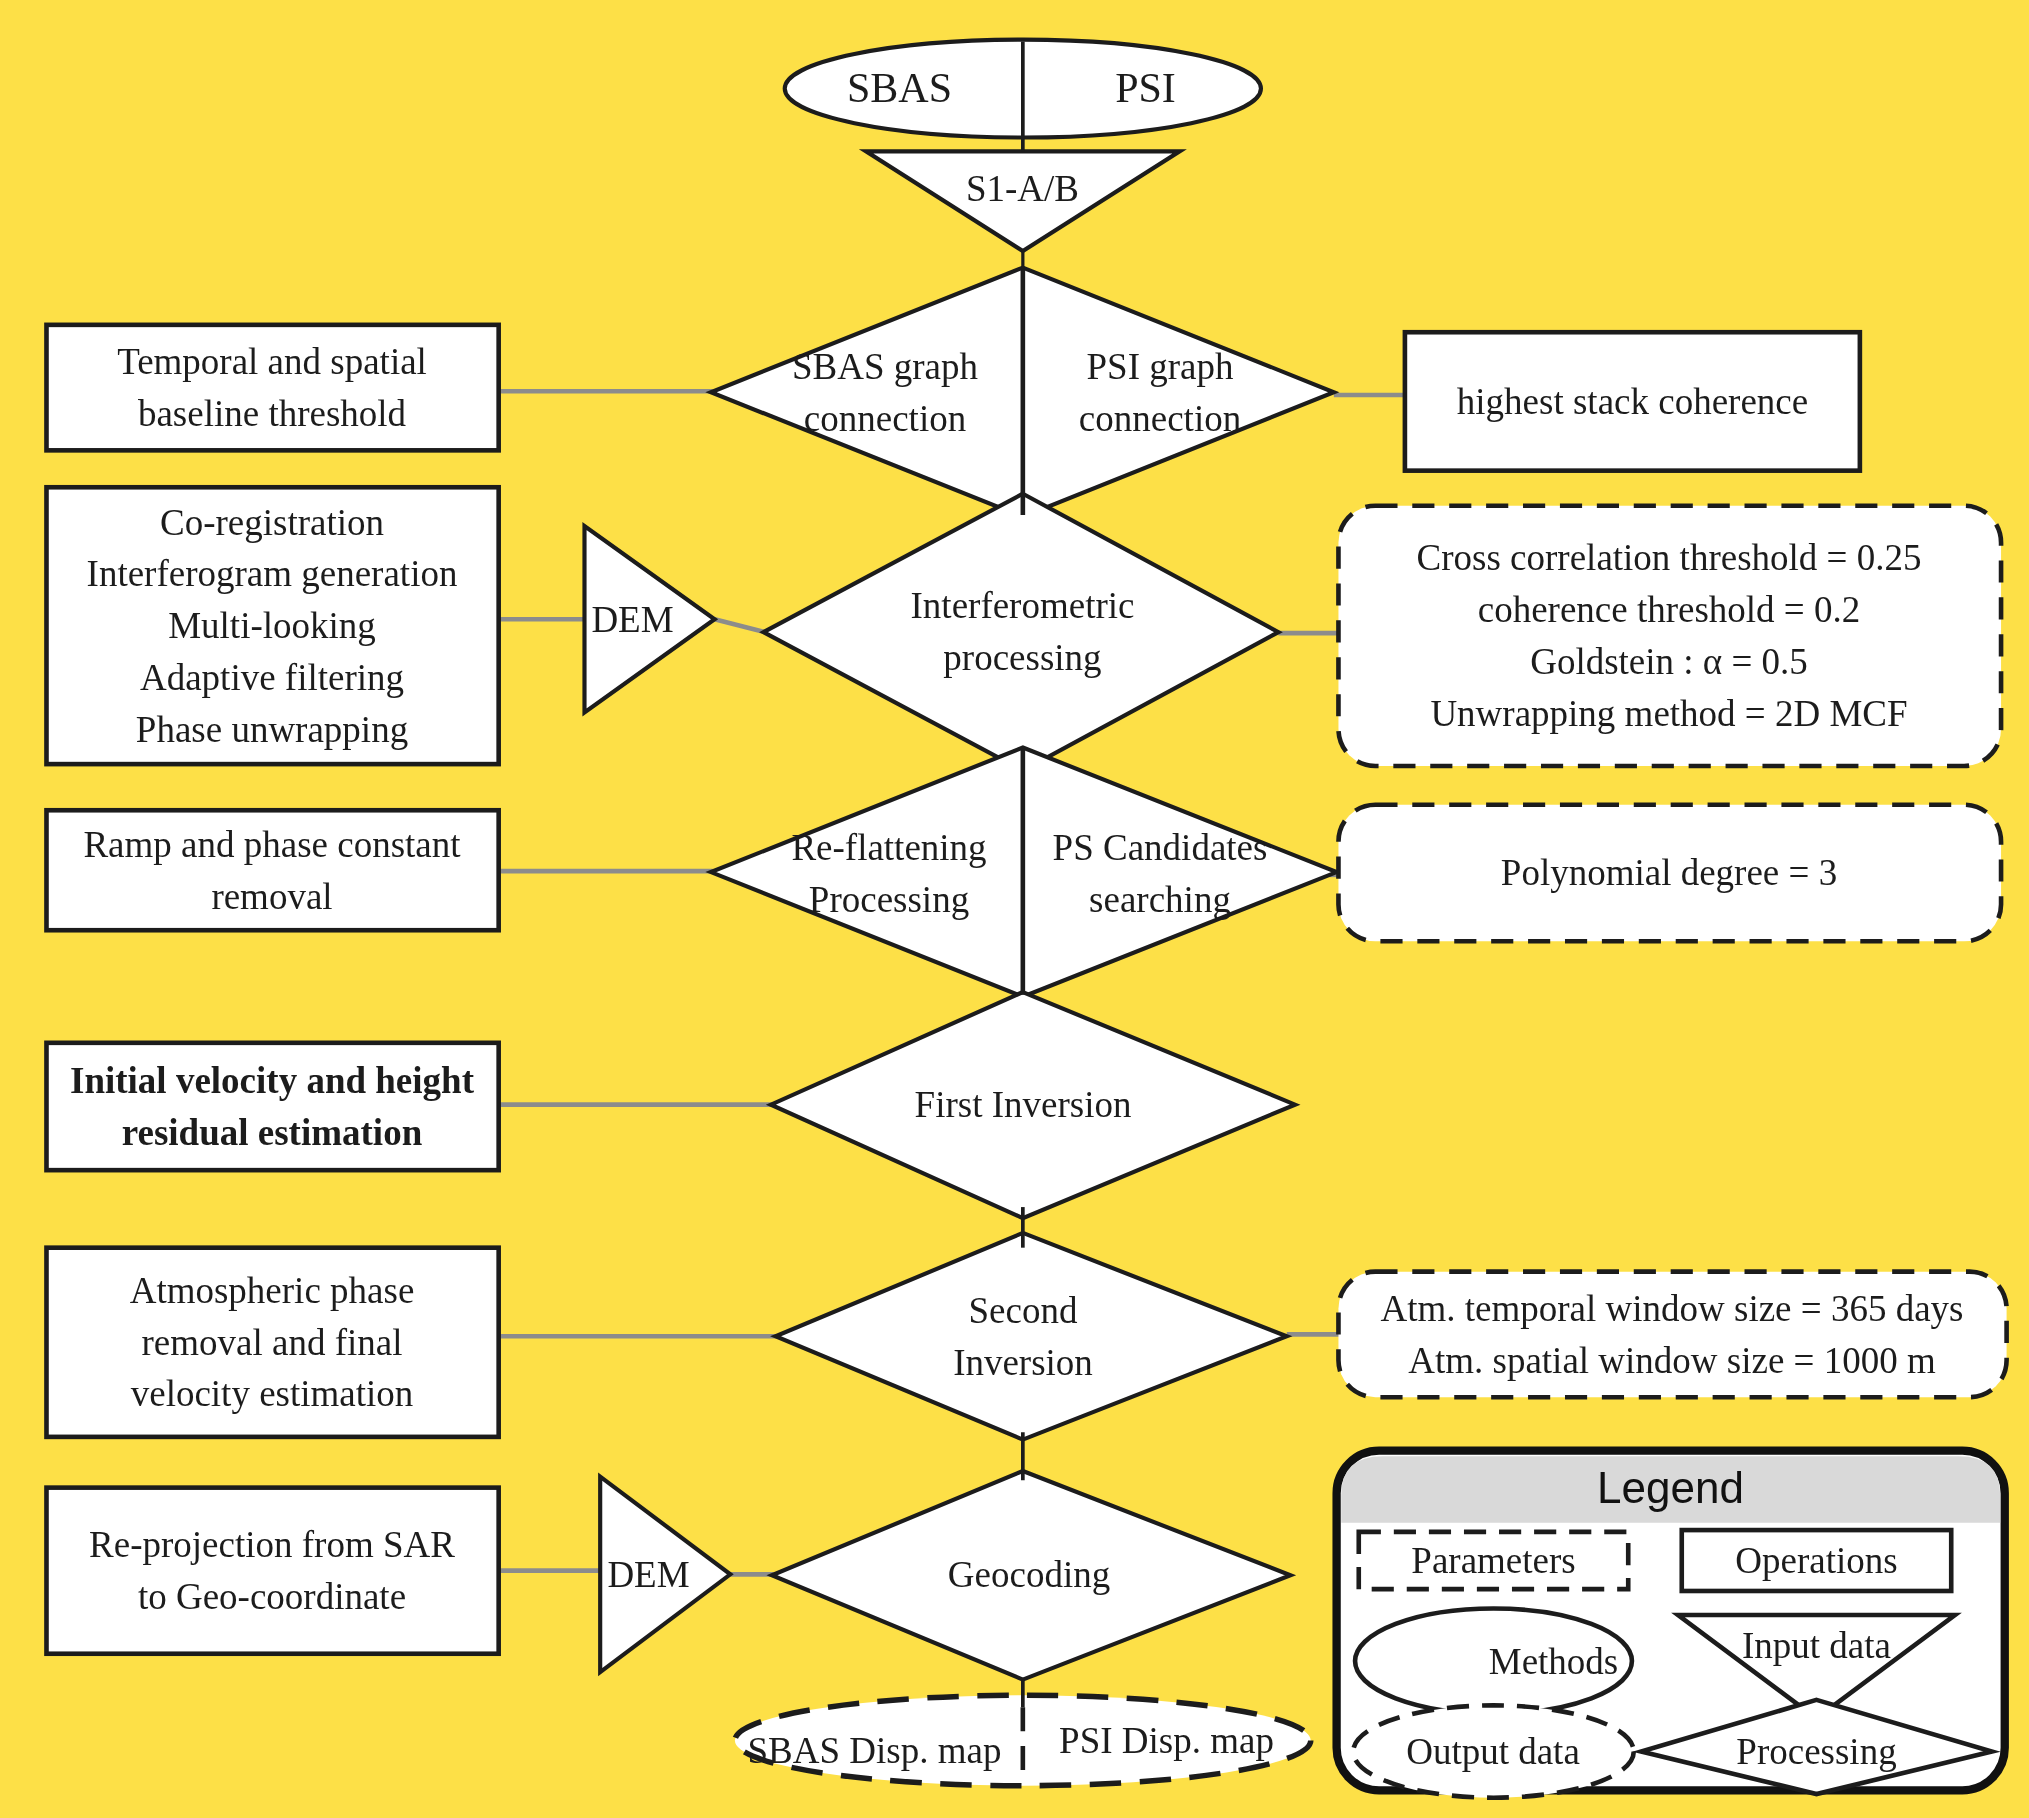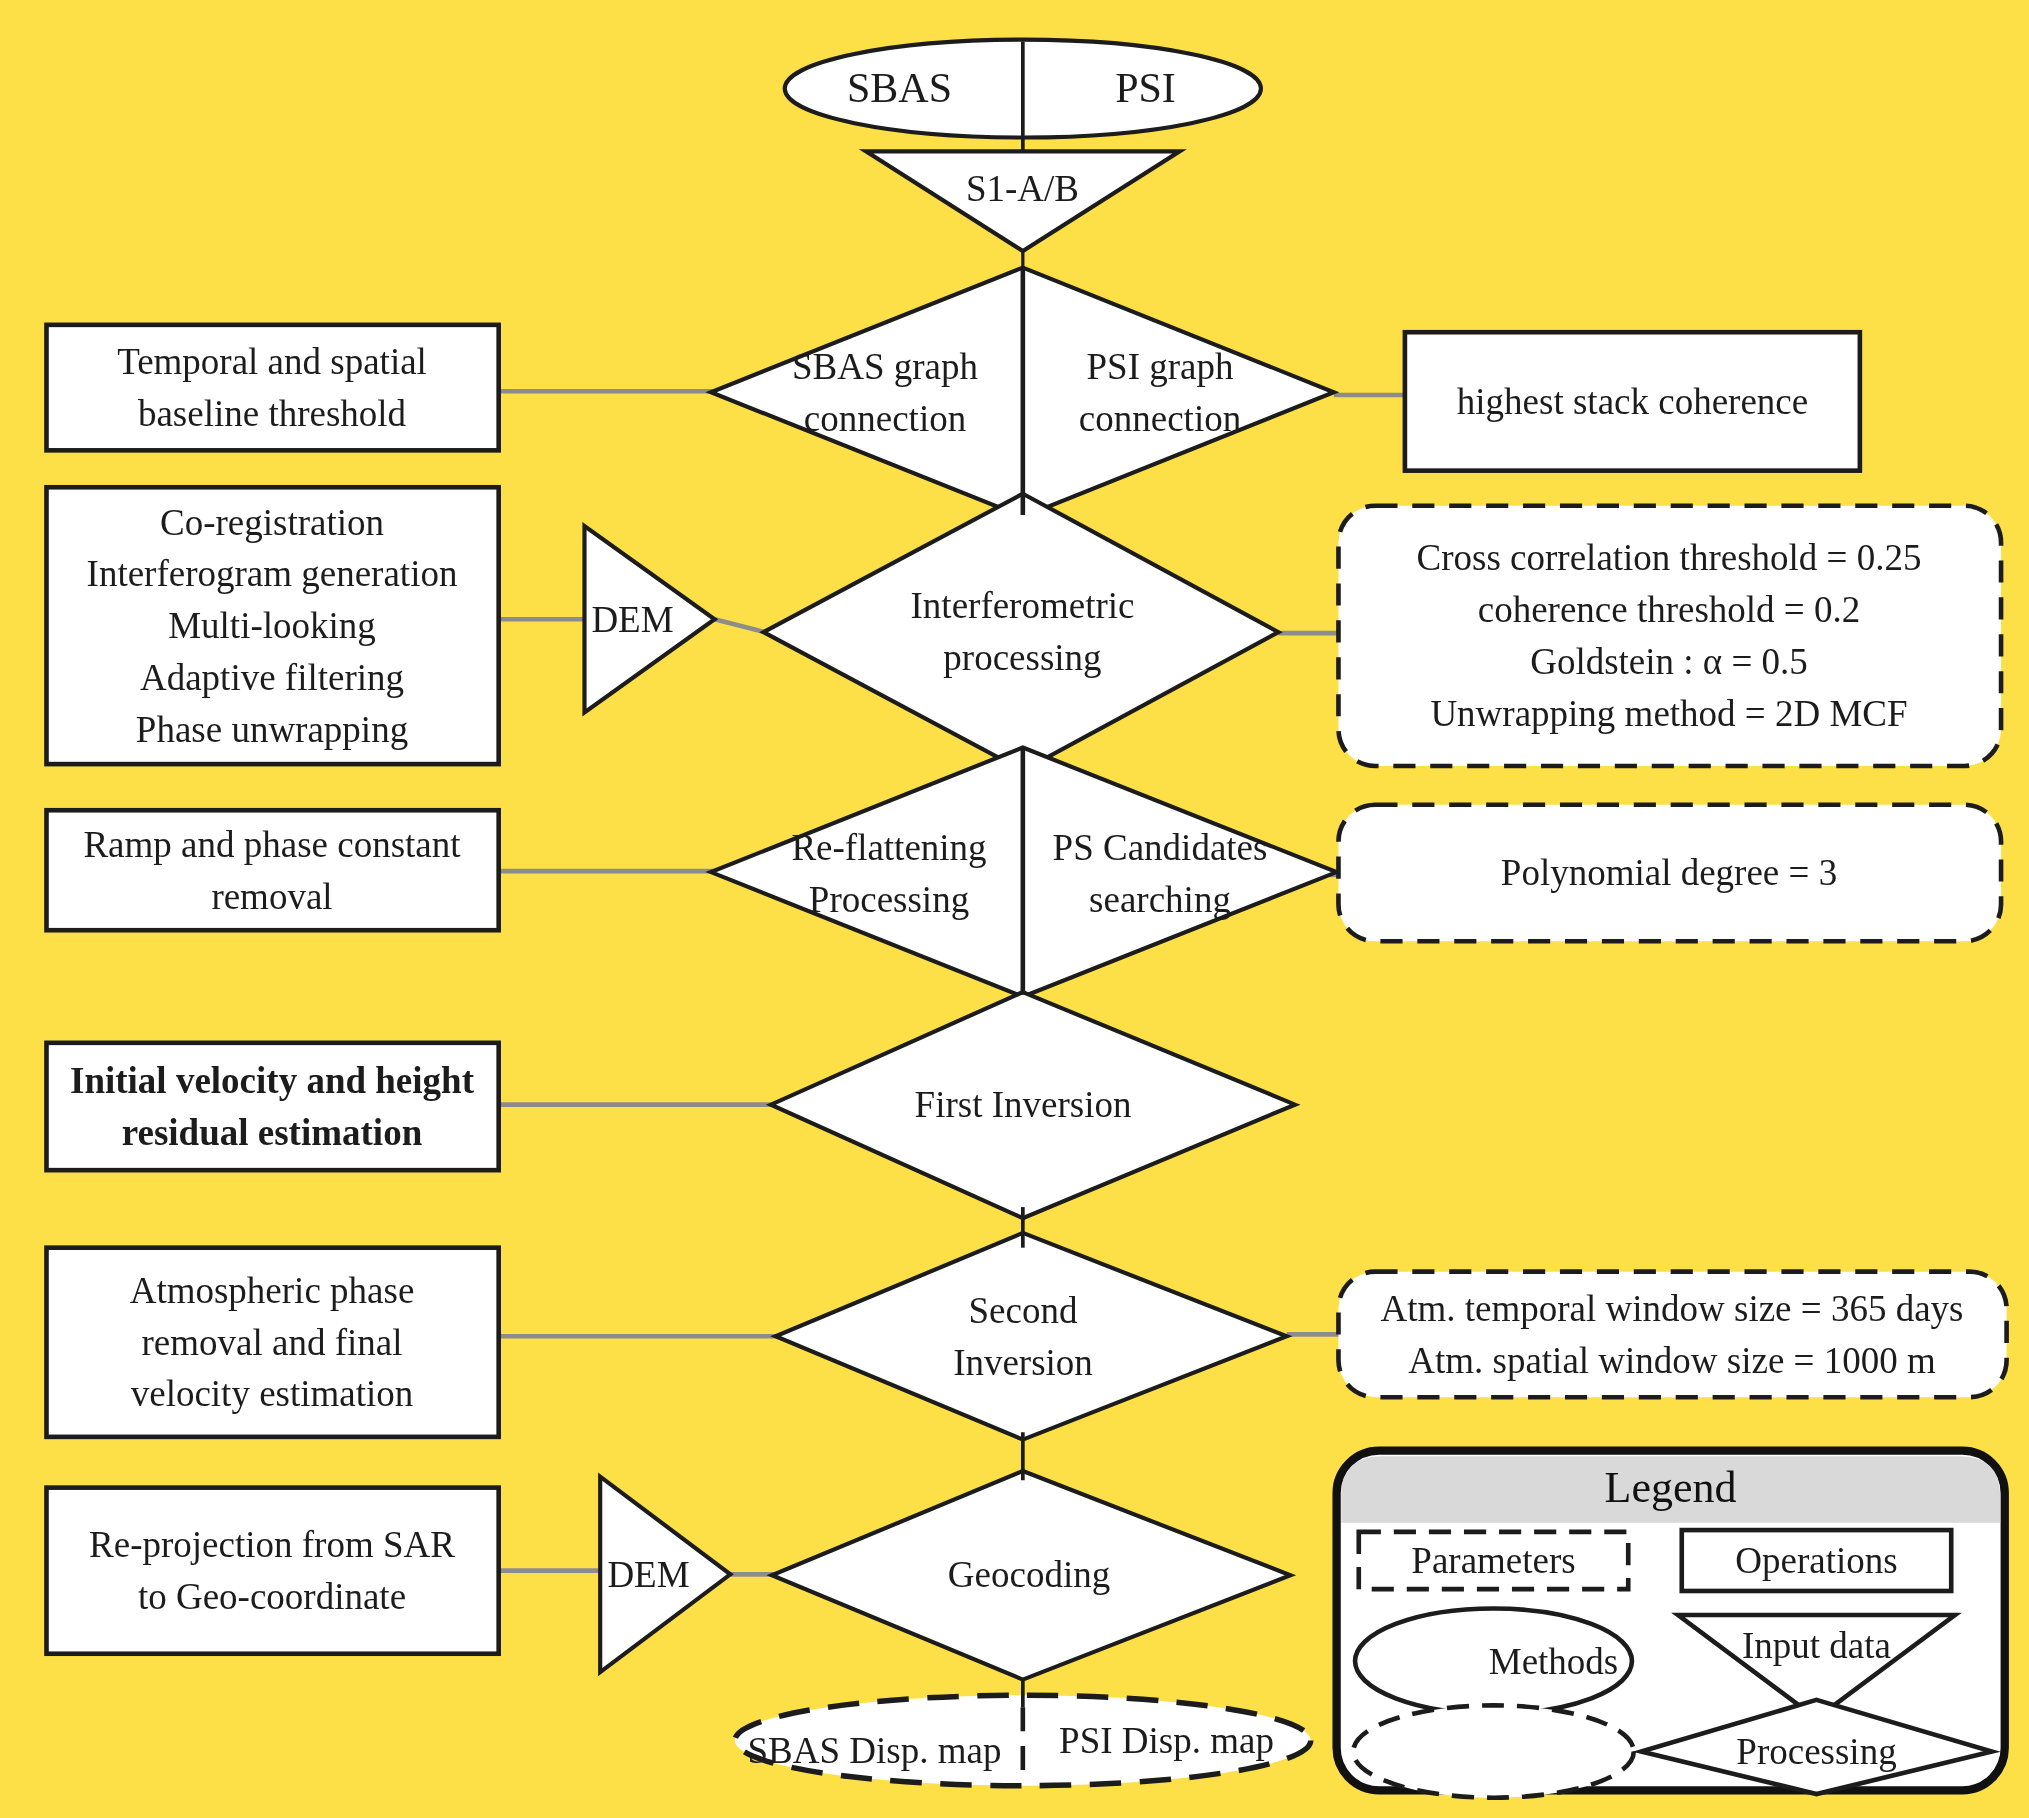--- a/index.html
+++ b/index.html
@@ -16,21 +16,21 @@
     position:absolute;
     display:flex;align-items:center;justify-content:center;
     text-align:center;
     white-space:pre-line;
     font-size:37px;line-height:1.4;
     color:#1c1c1c;
     pointer-events:none;
   }
   .big{font-size:42px;}
   .legend-title{
-    font-family:Liberation Serif, serif;
+    font-family:Liberation Sans, sans-serif;
     font-size:44px;color:#111;
   }
 </style>
 </head>
 <body>
 
 <div class="stage">
 
 <svg width="2030" height="1818" viewBox="0 0 2199 1970">
 
@@ -158,16 +158,17 @@
 <div class="txt" style="left:872px;top:1547px;width:314px;height:55px;">Geocoding</div>
 
 <div class="txt" style="left:736px;top:1721px;width:277px;height:59px;font-family:Liberation Serif, serif;">SBAS Disp. map</div>
 <div class="txt" style="left:1028px;top:1711px;width:277px;height:59px;">PSI Disp. map</div>
 
 <div class="txt legend-title" style="left:1340px;top:1456px;width:661px;height:63px;">Legend</div>
 <div class="txt" style="left:1359px;top:1532px;width:269px;height:57px;">Parameters</div>
 <div class="txt" style="left:1682px;top:1530px;width:269px;height:61px;">Operations</div>
 <div class="txt" style="left:1415px;top:1634px;width:277px;height:55px;">Methods</div>
 <div class="txt" style="left:1678px;top:1617px;width:277px;height:57px;">Input data</div>
+<div class="txt" style="left:1351px;top:1724px;width:284px;height:55px;">Output data</div>
 <div class="txt" style="left:1678px;top:1724px;width:277px;height:55px;">Processing</div>
 
 </div>
 
 
 </body></html>

